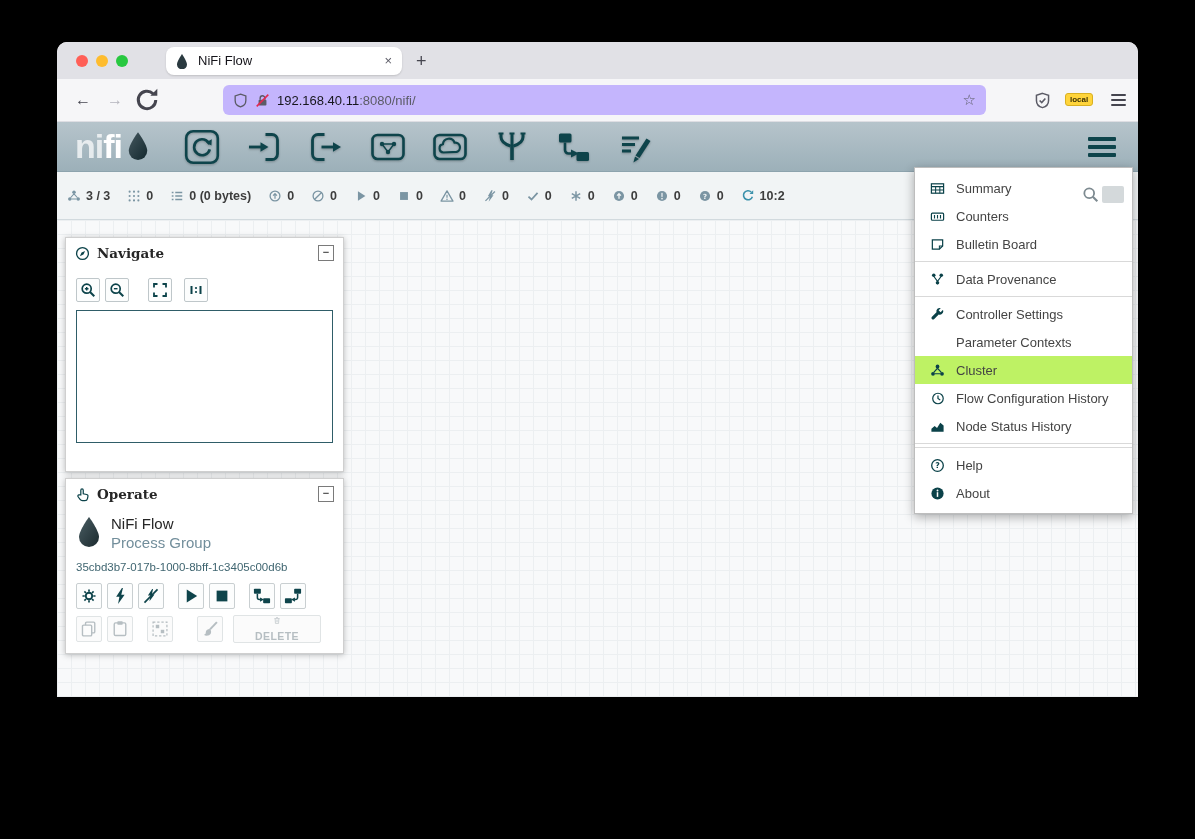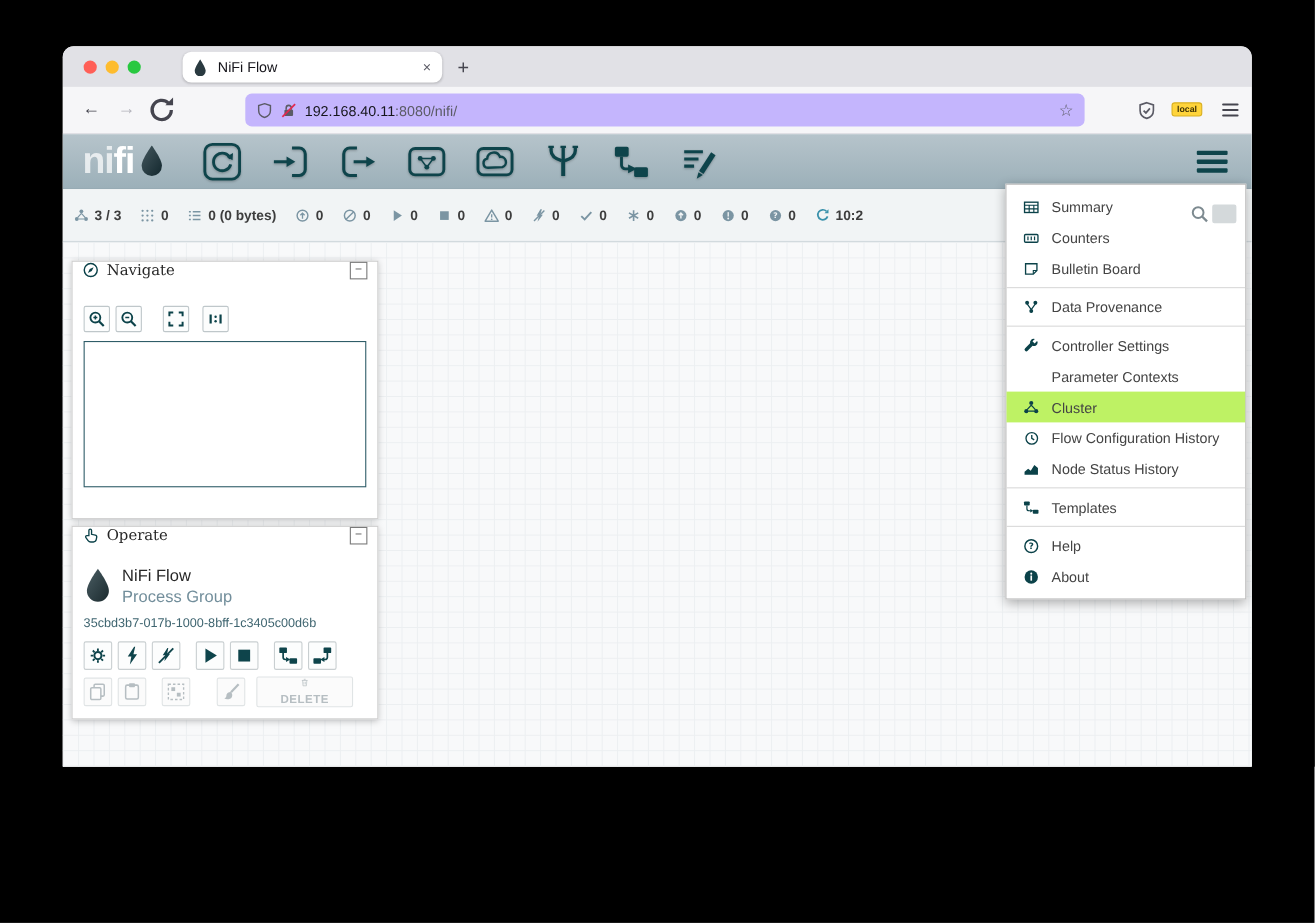--- a/index.html
+++ b/index.html
@@ -56,21 +56,21 @@
   .sb-item svg{width:14px;height:14px;display:block;}
   .sb-count{font-size:12.5px;font-weight:bold;color:#3d3d3d;white-space:nowrap;}
 
   .canvas{position:relative;height:517px;background-color:#f8f9fa;overflow:hidden;
     background-image:linear-gradient(#eceff1 1px,transparent 1px),
                      linear-gradient(90deg,#eceff1 1px,transparent 1px);
     background-size:14px 14px;}
 
   .panel{position:absolute;width:277px;background:#fff;border:1px solid #cfcfcf;
          box-shadow:0 1px 6px rgba(0,0,0,.25);z-index:10;}
-  .panel-hdr{height:30px;display:flex;align-items:flex-start;padding:0 9px;gap:7px;}
+  .panel-hdr{height:30px;display:flex;align-items:center;padding:0 9px;gap:7px;font-weight:bold;}
   .panel-hdr svg{width:15px;height:15px;flex:none;}
   .panel-title{font-family:"DejaVu Serif",serif;font-size:13.5px;color:#262626;flex:1;}
   .collapse{width:14px;height:14px;border:1px solid #7a7a7a;color:#555;font-size:11px;line-height:12px;
             text-align:center;flex:none;}
   .nav-tools{display:flex;align-items:center;gap:5px;margin:10px 10px 8px 10px;}
   .sq-btn{width:24px;height:24px;background:#fcfdfd;border:1px solid #bfc7ca;border-radius:2px;
           display:flex;align-items:center;justify-content:center;padding:0;}
   .sq-btn svg{width:16px;height:16px;display:block;}
   .gapL{margin-left:14px;}
   .birdseye{margin:4px 10px 10px 10px;height:131px;background:#fff;border:1px solid #2f5d68;}
@@ -601,31 +601,20 @@
       </div>
       <div class="mi">
         <span class="mi-ico">
               <svg viewBox="0 0 16 16">
                 <path d="M1.5 13.5 V10.5 L5 7.5 l2.5 2 L11 4 l3.5 3 v6.5 z" fill="#0b4249"></path>
               </svg>
             </span>
         <span class="mi-label">Node Status History</span>
       </div>
       <div class="menu-divider"></div>
-      <div class="mi">
-        <span class="mi-ico">
-              <svg viewBox="0 0 16 16">
-                <rect x="1" y="2" width="5.5" height="4" rx=".8" fill="#0b4249"></rect>
-                <rect x="9.5" y="10" width="5.5" height="4" rx=".8" fill="#0b4249"></rect>
-                <path d="M3.8 6 v3 a2 2 0 0 0 2 2 h1.7" fill="none" stroke="#0b4249" stroke-width="1.2"></path>
-                <path d="M7 9.2 l3 1.8 -3 1.8 z" fill="#0b4249"></path>
-              </svg>
-            </span>
-        <span class="mi-label">Templates</span>
-      </div>
       <div class="menu-divider"></div>
       <div class="mi">
         <span class="mi-ico">
               <svg viewBox="0 0 16 16">
                 <circle cx="8" cy="8" r="6.2" fill="none" stroke="#0b4249" stroke-width="1.4"></circle>
                 <text x="8" y="11" text-anchor="middle" font-size="8.5" font-family="DejaVu Sans" font-weight="bold" fill="#0b4249">?</text>
               </svg>
             </span>
         <span class="mi-label">Help</span>
       </div>

